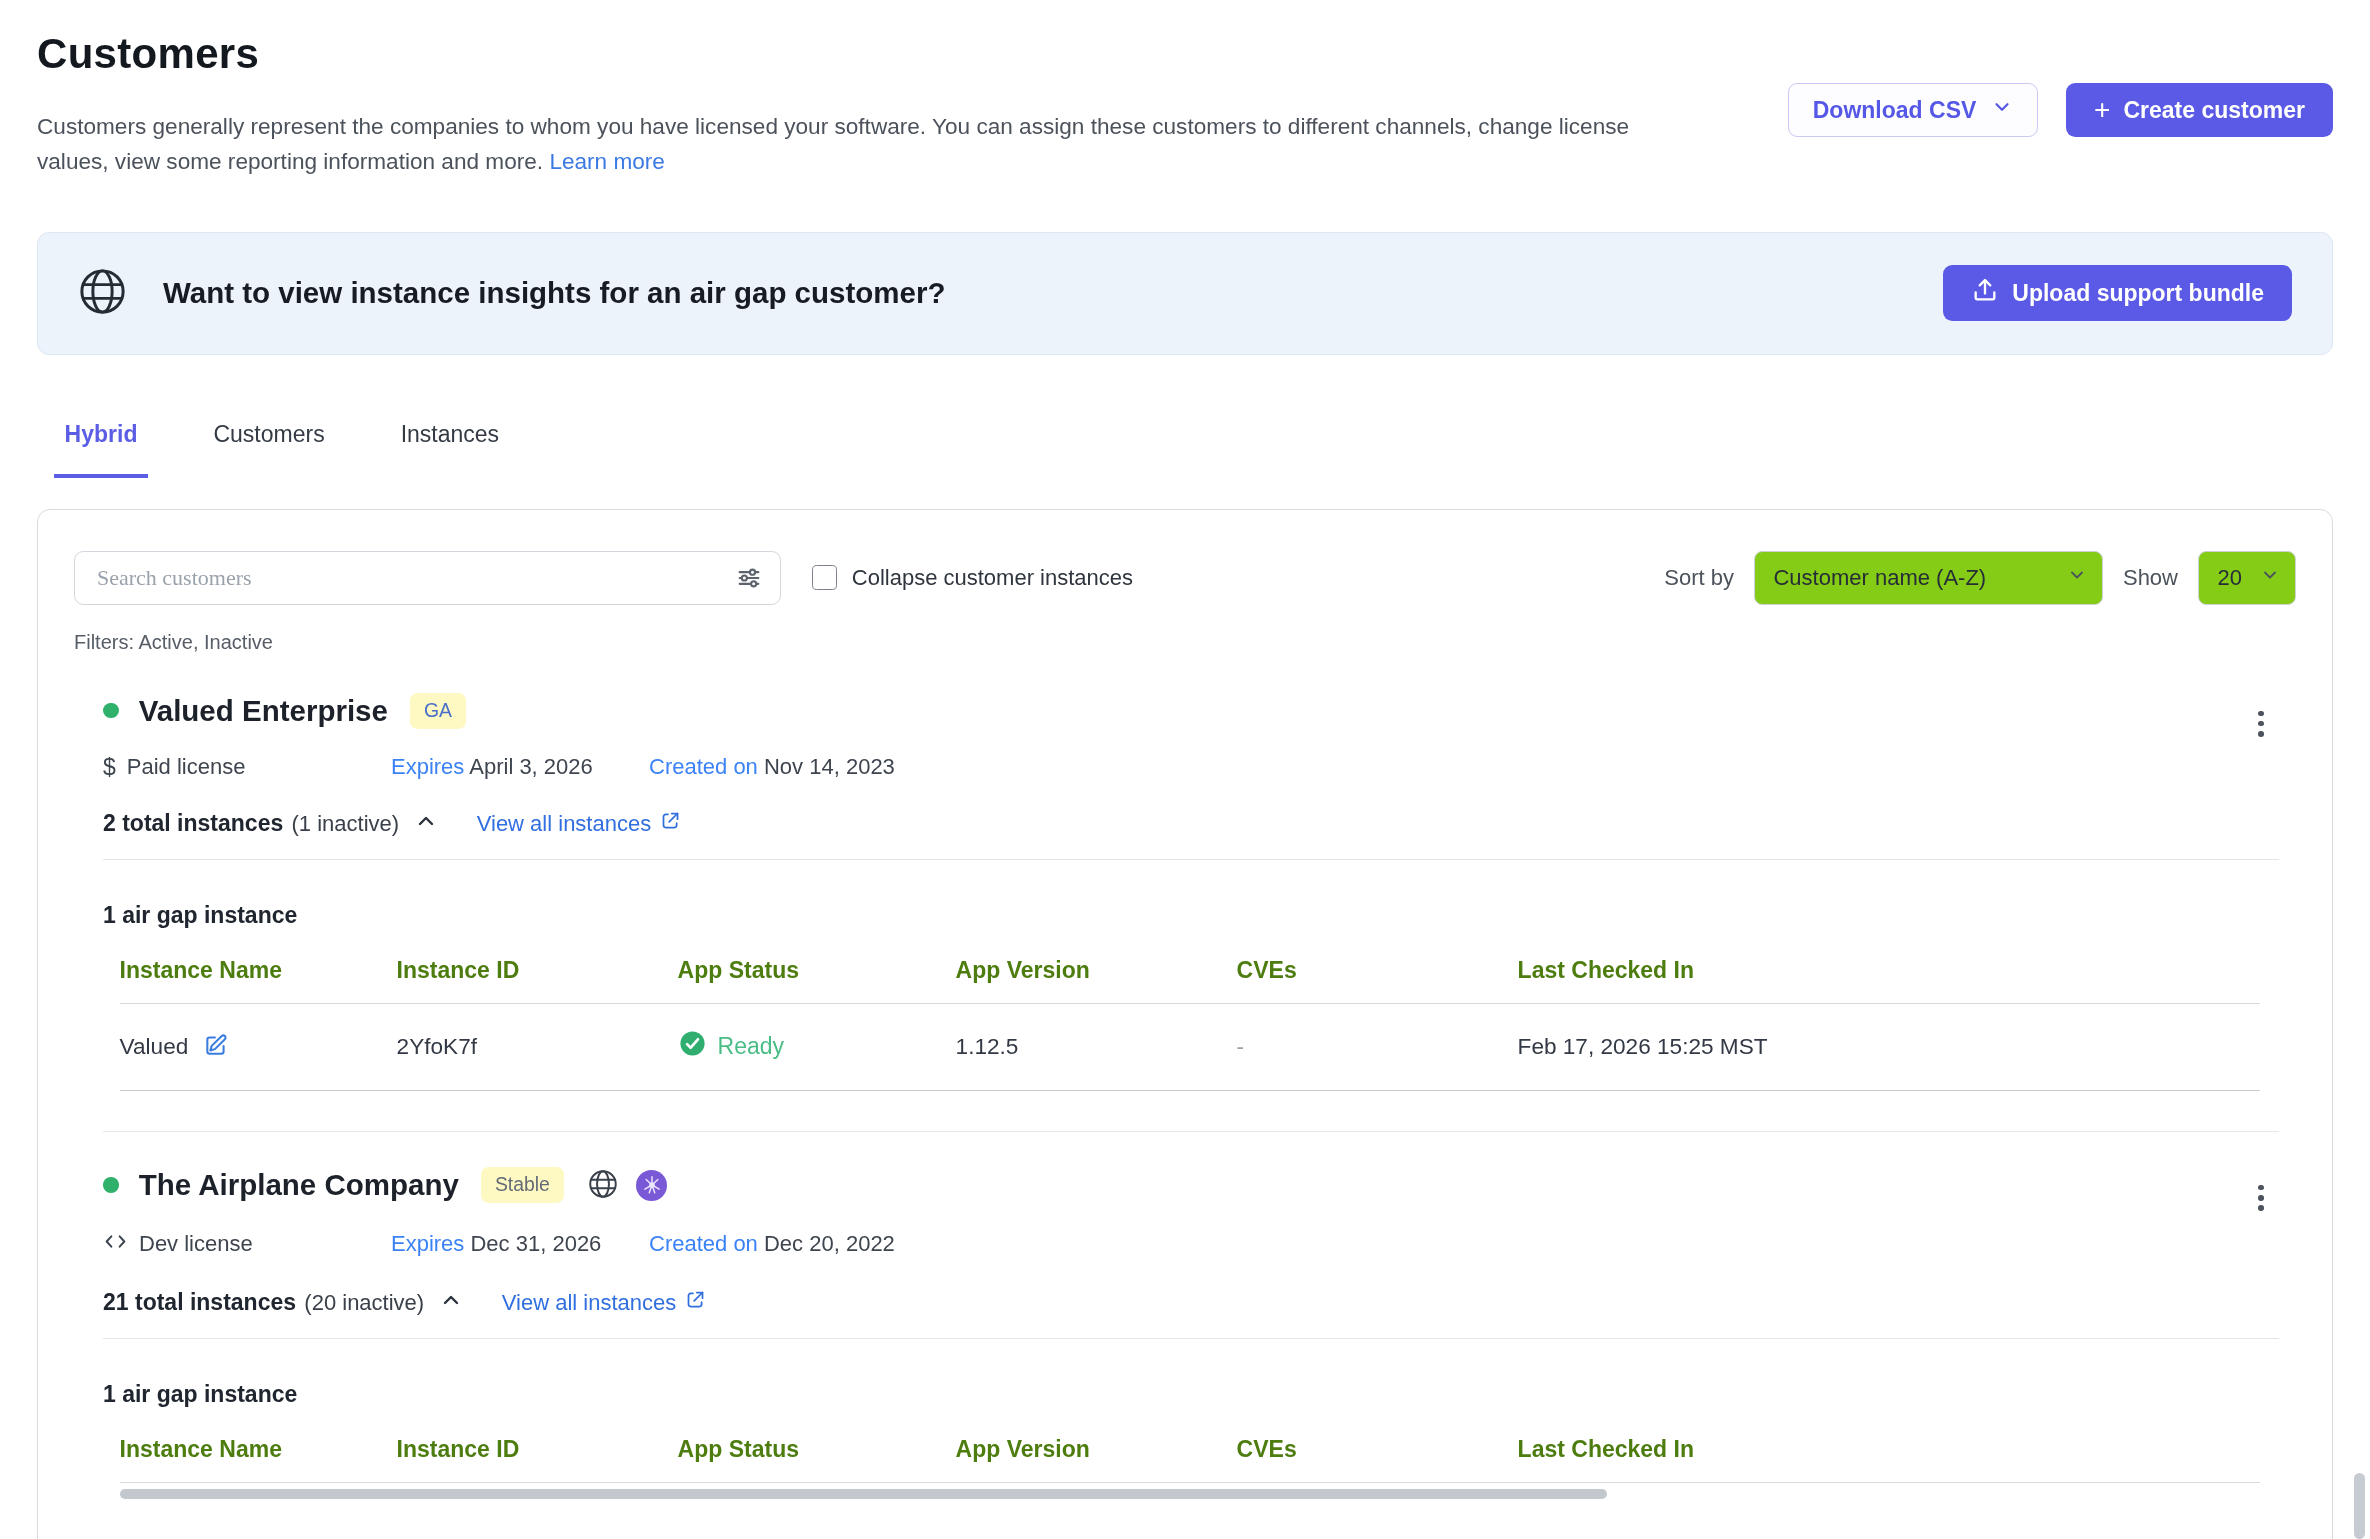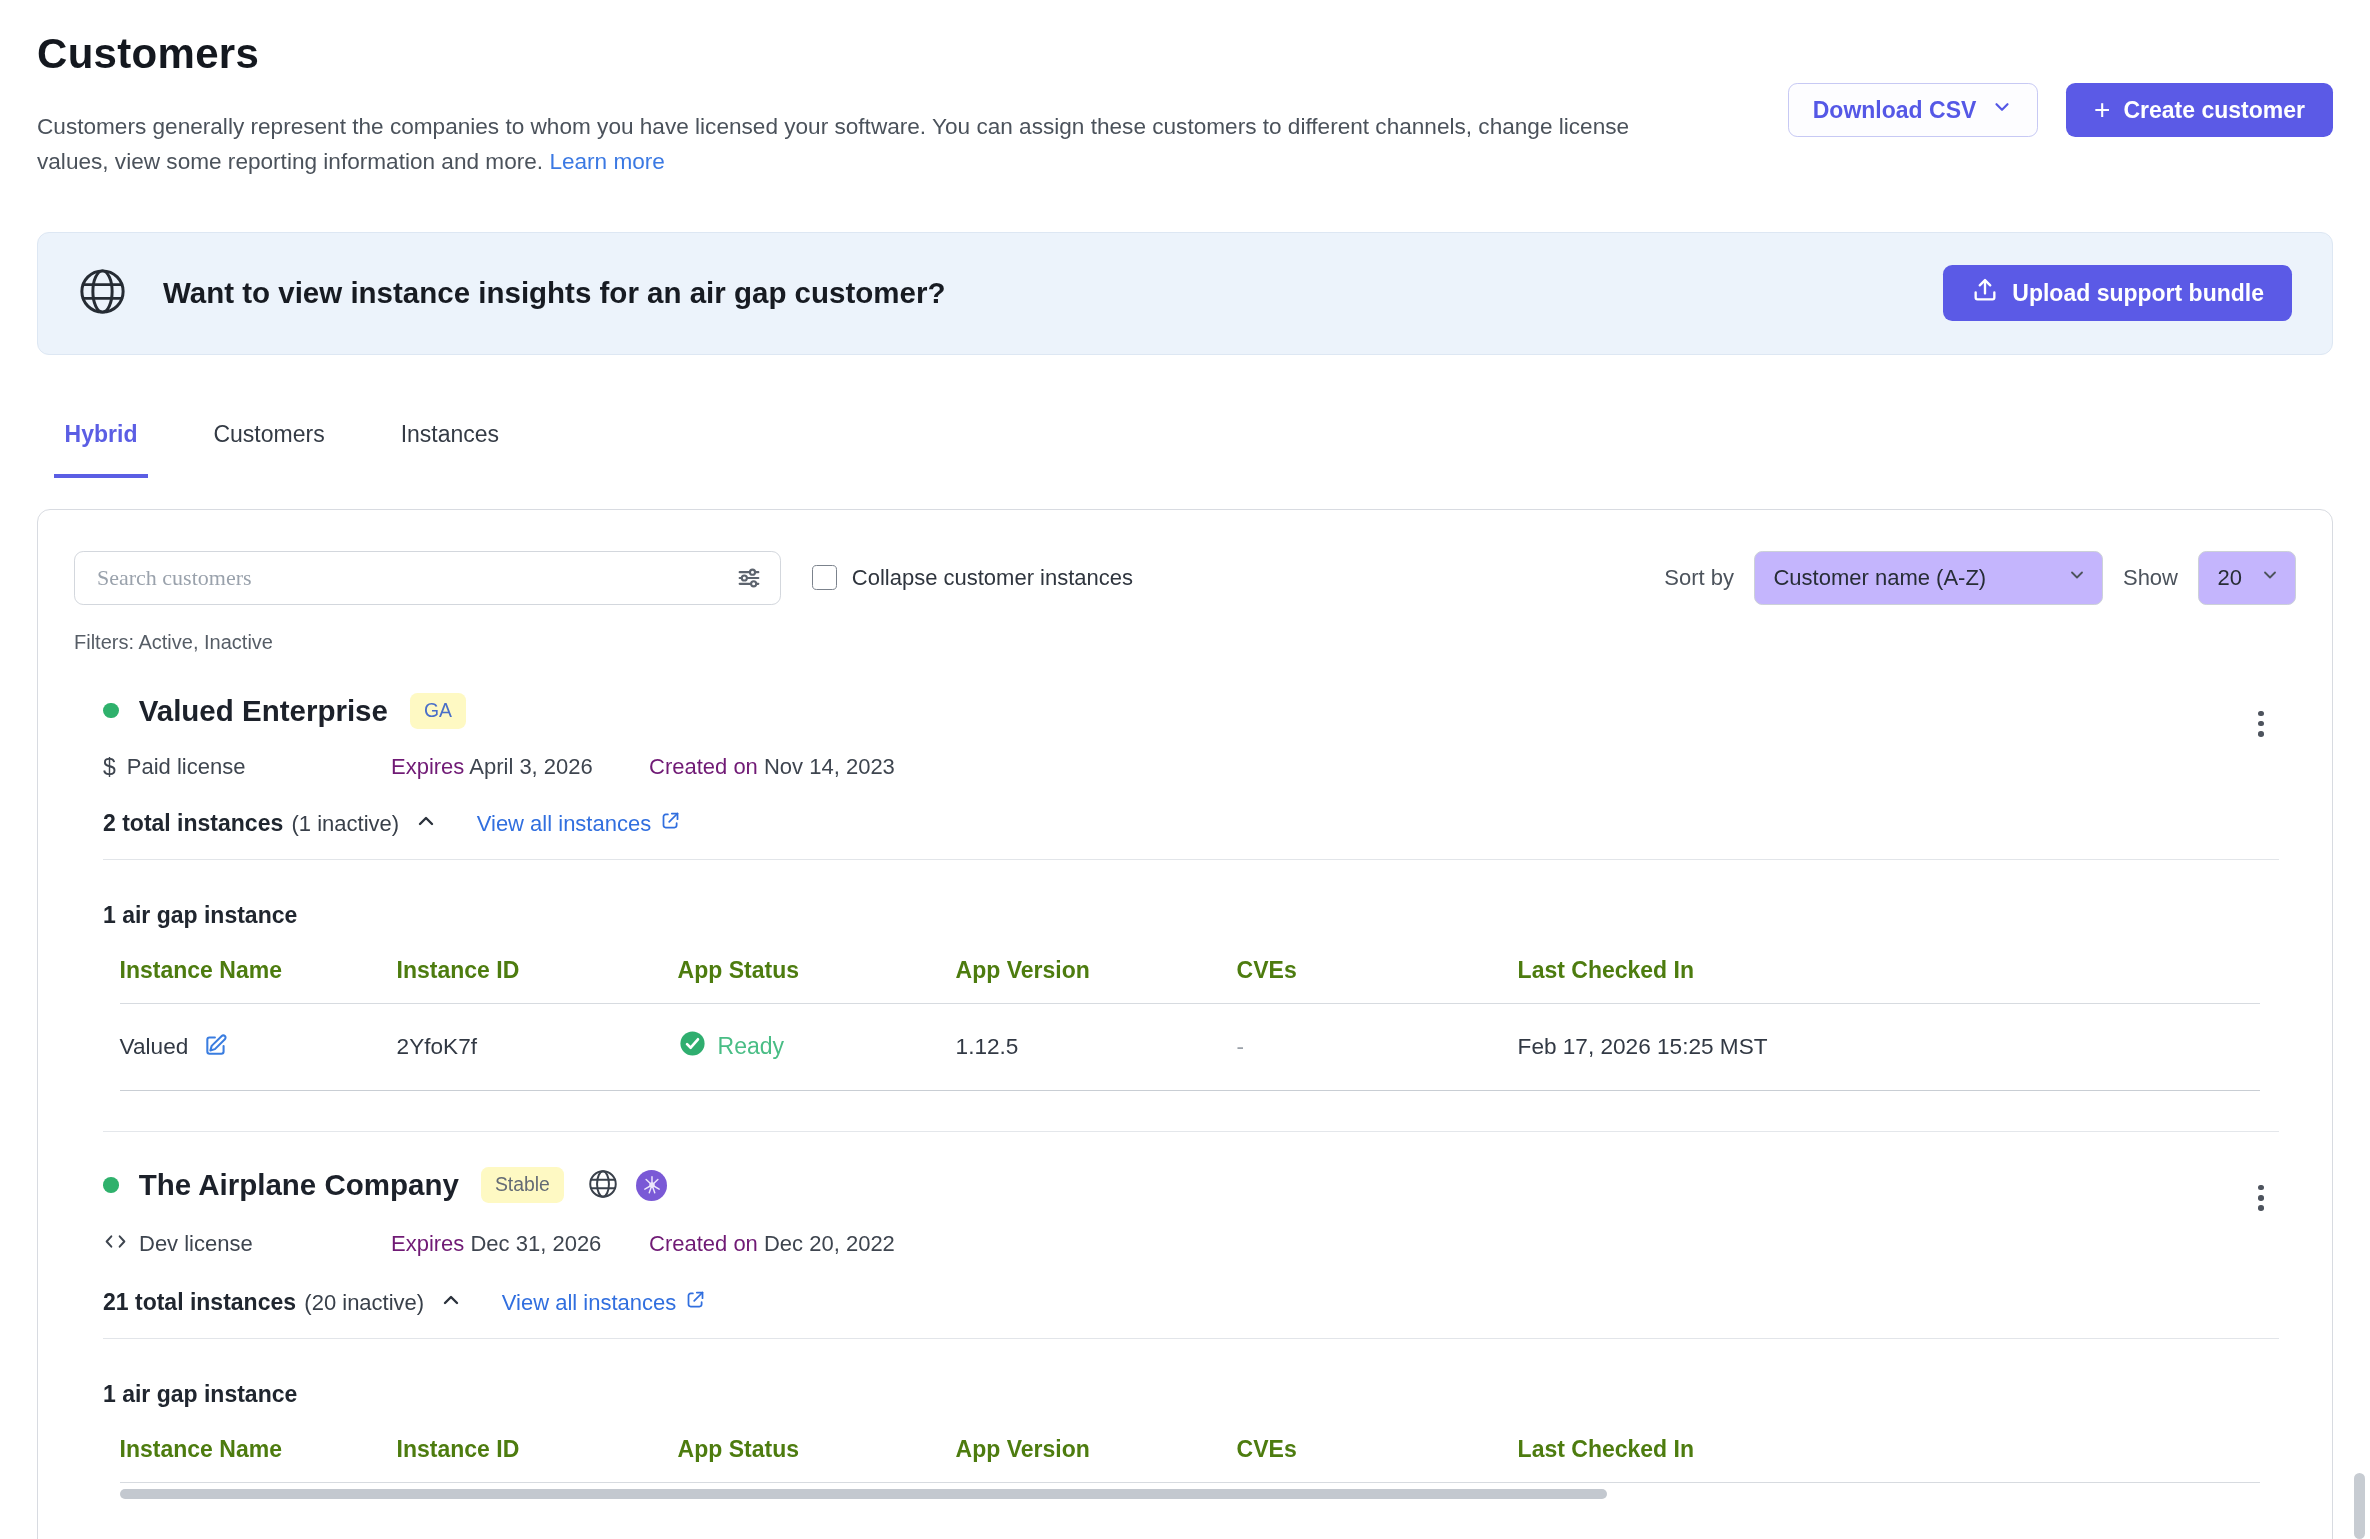--- a/index.html
+++ b/index.html
@@ -60,21 +60,21 @@
   .search-box input {
     width:100%; height:54px; border:1.8px solid #d3d7dd; border-radius:9.2px;
     font-size:22px; padding:0 70px 0 22px; color:#333a44; outline:none; font-family:Liberation Serif, serif;
   }
   .search-box input::placeholder { color:#9aa2ac; }
   .search-box .sliders { position:absolute; right:18.5px; top:13px; }
   .checkbox-group { margin-left:31px; display:flex; align-items:center; gap:14.8px; font-size:22px; color:#2f353e; cursor:pointer; }
   .checkbox { width:25px; height:25px; border:1.8px solid #7b828c; border-radius:4.6px; background:#fff; flex-shrink:0; }
   .toolbar-right { margin-left:auto; display:flex; align-items:center; gap:20px; font-size:22px; color:#4c535c;text-align:center; }
   .select {
-    height:54px; border:1.8px solid #ccd1d8; border-radius:8.3px; background:#c4b5fd; cursor:pointer;
+    height:54px; border:1.8px solid #ccd1d8; border-radius:8.3px; background:#84cc16; cursor:pointer;
     display:flex; align-items:center; justify-content:space-between; padding:0 14.8px 0 18.5px;
     font-size:22px; color:#272d36;
   }
   .select.sort { width:349px; }
   .select.show { width:98px; }
 
   .filters { margin-top:26px; font-size:20px; color:#565d66; }
 
   
   .customer { position:relative; padding:0 17.5px 0 29px; margin-top:39px; }
@@ -90,21 +90,21 @@
   .mini-icons { display:flex; align-items:center; gap:16.6px; margin-left:22px; }
   .kebab {
     position:absolute; right:18.5px; top:9.2px; width:33px; height:44px; background:none; border:none; cursor:pointer;
     display:flex; flex-direction:column; align-items:center; justify-content:center; gap:4.6px;
   }
   .kdot { width:5.5px; height:5.5px; border-radius:50%; background:#4e545e; }
 
   .license-row { display:flex; align-items:center; margin-top:25px; font-size:22px; color:#3e454f; }
   .lic-col1 { width:288px; display:flex; align-items:center; gap:11px; }
   .lic-col2 { width:258px; }
-  .plabel { color:#701a75; }
+  .plabel { color:#3b82f6; }
   .licon-dollar { font-size:23px; color:#3e454f; }
 
   .count-row { display:flex; align-items:center; margin-top:28px; font-size:23px; color:#20262f; }
   .count-bold { font-weight:700; }
   .count-inactive { margin-left:8.3px; color:#39404a; font-size:22px; }
   .collapse-toggle { background:none; border:none; cursor:pointer; margin-left:13px; padding:1.8px; display:flex; }
   .view-all { margin-left:37px; display:flex; align-items:center; gap:9.2px; color:#316fdf; font-size:22px; text-decoration:none; cursor:pointer; }
 
   hr.thin { border:none; border-top:1.8px solid #e2e5e9; margin:20px 0 0; }
   hr.section { border:none; border-top:1.8px solid #e4e7eb; margin:40px 0 0; }

